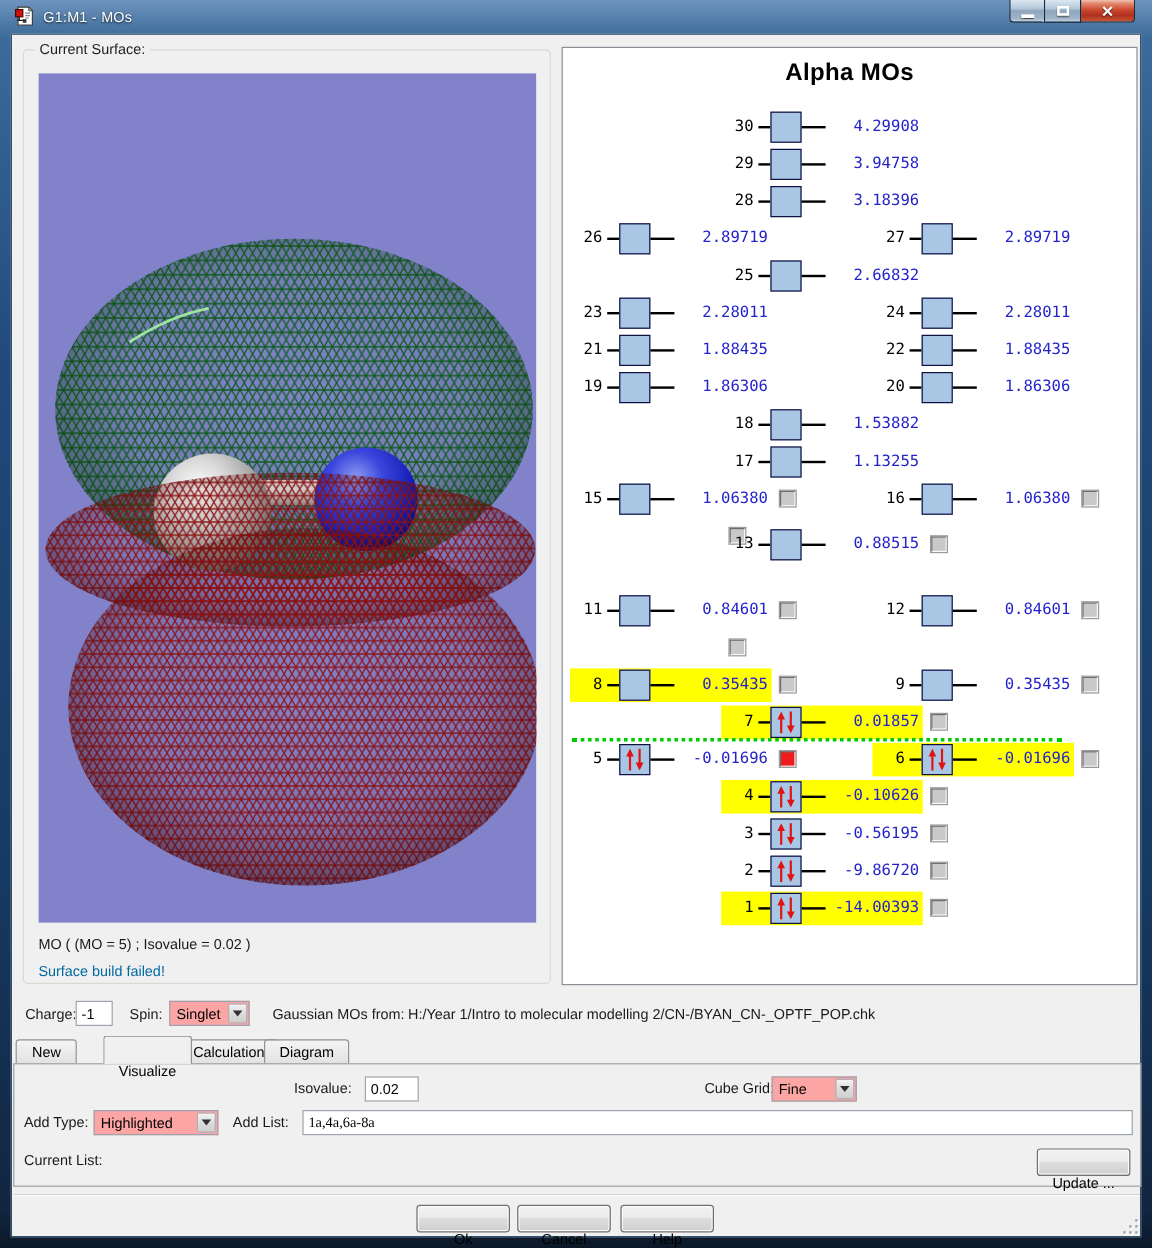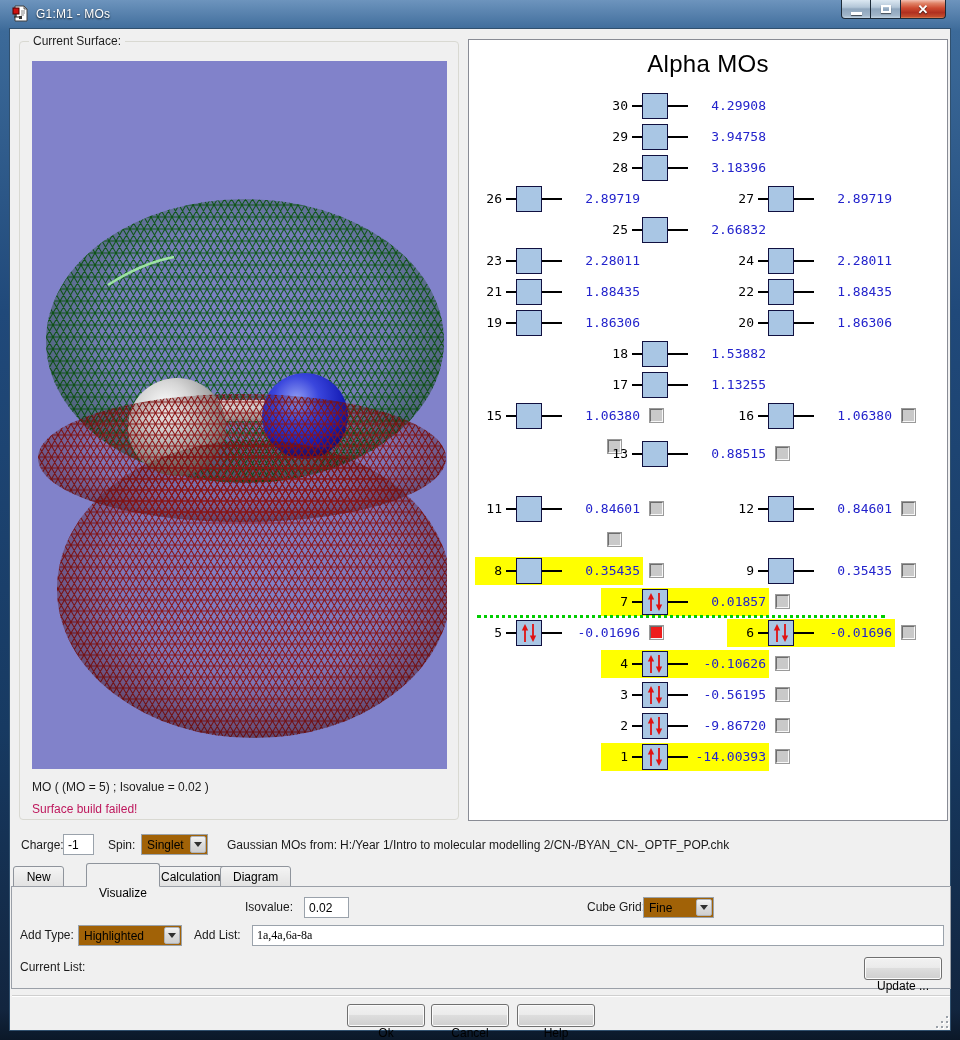--- a/index.html
+++ b/index.html
@@ -31,26 +31,26 @@
   .glyph-close{font-size:13px;font-weight:bold;}
   
   .client{position:absolute;left:9px;top:28px;width:942px;height:1003px;
     background:#f0f0f0;border:1px solid #30506e;}
   
   .groupbox{position:absolute;left:9px;top:12px;width:440px;height:779px;
     border:1px solid #d9d9d2;border-radius:4px;}
   .groupbox-label{position:absolute;left:9px;top:-8px;background:#f0f0f0;padding:0 4px;color:#1e1e1e;}
   .viewport-wrap{position:absolute;left:12px;top:19px;width:415px;height:708px;}
   .status1{position:absolute;left:12px;top:738px;color:#1a1a1a;}
-  .status2{position:absolute;left:12px;top:760px;color:#be185d;}
+  .status2{position:absolute;left:12px;top:760px;color:#0369a1;}
   
   .mo-panel{position:absolute;left:458px;top:10px;width:480px;height:782px;
     background:#fff;border:1px solid #898c95;}
   .mo-title{position:absolute;left:0;top:10px;width:100%;text-align:center;
-    font-size:24px;font-weight:normal;letter-spacing:.3px;}
+    font-size:20px;font-weight:bold;letter-spacing:.3px;}
   .mo-rows{position:absolute;left:0;top:50px;width:100%;}
   .mo-row{position:absolute;left:0;height:31px;width:100%;}
   .mo-cell{position:absolute;top:0;height:31px;display:flex;align-items:center;}
   .mo-cell.pos-left{left:6px;}
   .mo-cell.pos-center{left:132px;}
   .mo-cell.pos-right{left:258px;}
   .mo-main{display:inline-flex;align-items:center;width:168px;height:28px;padding:0 3px;}
   .mo-main.hl{background:#ffff00;}
   .mo-num{width:24px;text-align:right;margin-right:4px;
     font-family:"DejaVu Sans Mono","Liberation Mono",monospace;font-size:13px;color:#000;}
@@ -63,21 +63,21 @@
     color:#2323cc;white-space:nowrap;}
   .mo-cb{width:13px;height:13px;margin-left:7px;background:#c9c9c9;flex:none;
     border:1px solid;border-color:#6e6e6e #f8f8f8 #f8f8f8 #6e6e6e;outline:1px solid #9a9a9a;}
   .mo-cb.red{background:#ee1c1c;}
   .mo-divider{position:absolute;left:8px;width:408px;height:0;border-top:3px dotted #00cc00;}
   
   .info-row{position:absolute;left:0;top:804px;width:942px;height:24px;}
   .lbl{position:absolute;top:5px;color:#1a1a1a;}
   .field{position:absolute;background:#fff;border:1px solid #9aa2ab;height:21px;
     font-size:12px;padding:2px 4px;color:#000;}
-  .combo{position:absolute;background:#a16207;border:1px solid #9aa2ab;height:21px;}
+  .combo{position:absolute;background:#fca5a5;border:1px solid #9aa2ab;height:21px;}
   .combo .combo-text{position:absolute;left:5px;top:3px;white-space:nowrap;}
   .combo .combo-btn{position:absolute;right:1px;top:1px;bottom:1px;width:16px;border-radius:2px;
     background:linear-gradient(180deg,#f4f4f4,#dcdcdc 50%,#cfcfcf);border:1px solid #aeb2b8;
     display:flex;align-items:center;justify-content:center;}
   .combo .arrow{width:0;height:0;border-left:4px solid transparent;border-right:4px solid transparent;
     border-top:5px solid #303030;}
   
   .tabs{position:absolute;left:1px;top:834px;height:24px;}
   .tab{position:absolute;top:3px;height:21px;background:linear-gradient(180deg,#f4f4f4,#e2e2e2);
     border:1px solid #8f949c;border-radius:3px 3px 0 0;padding:3px 12px 0 12px;text-align:center;}

